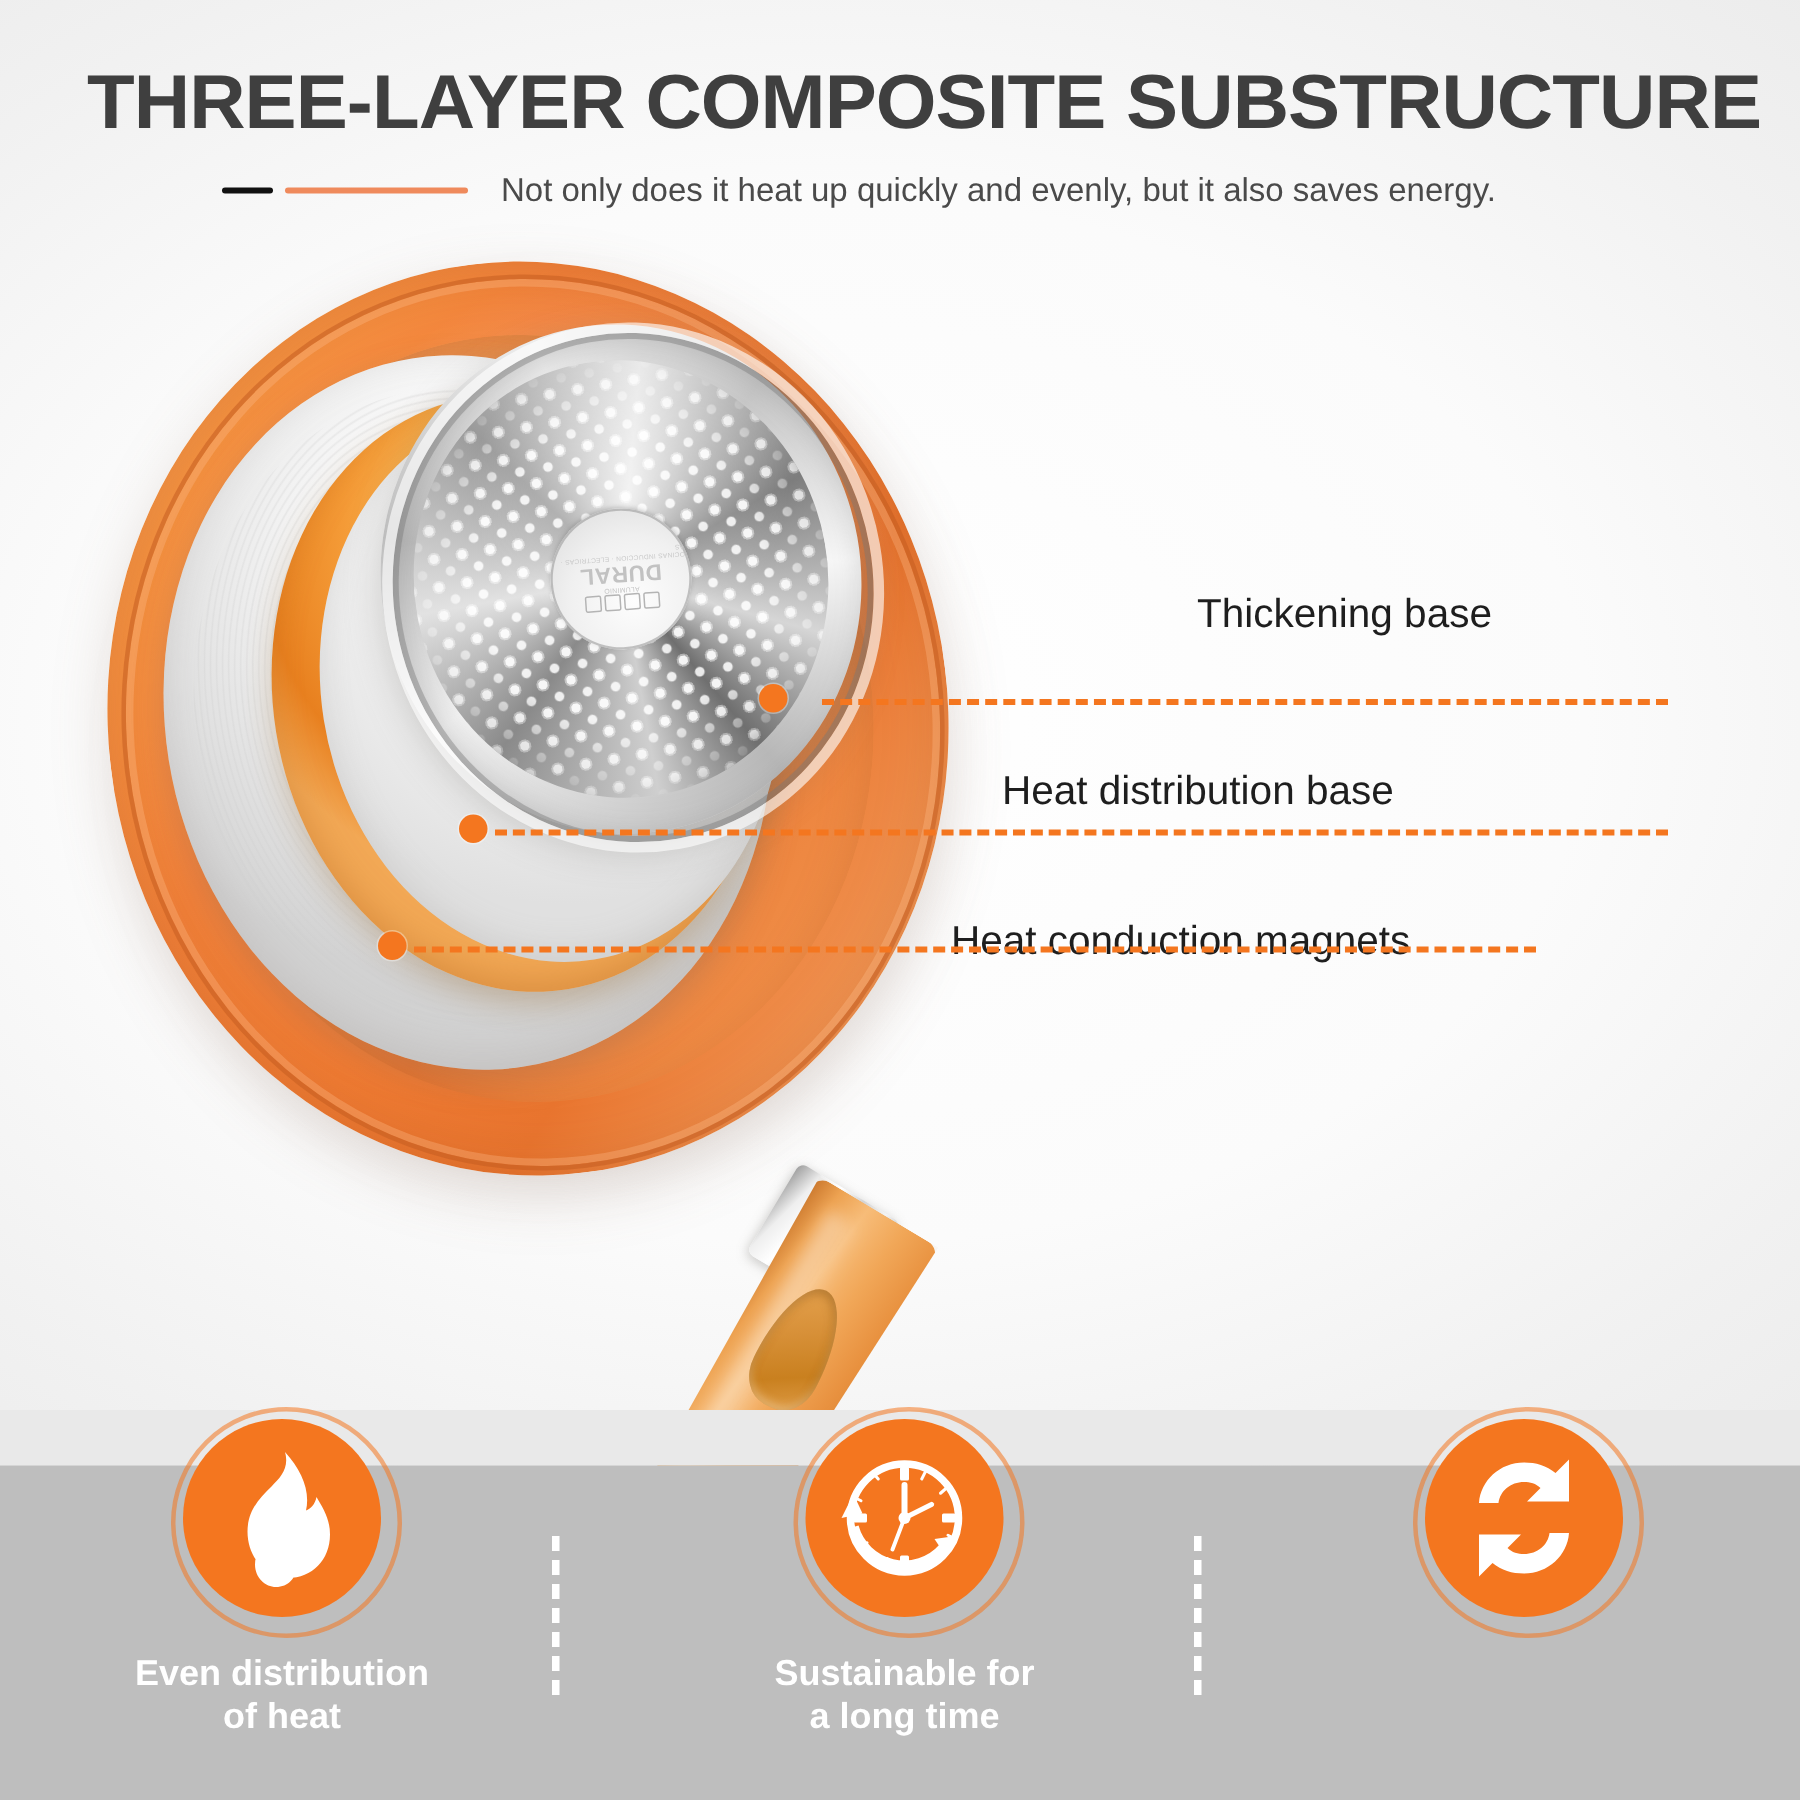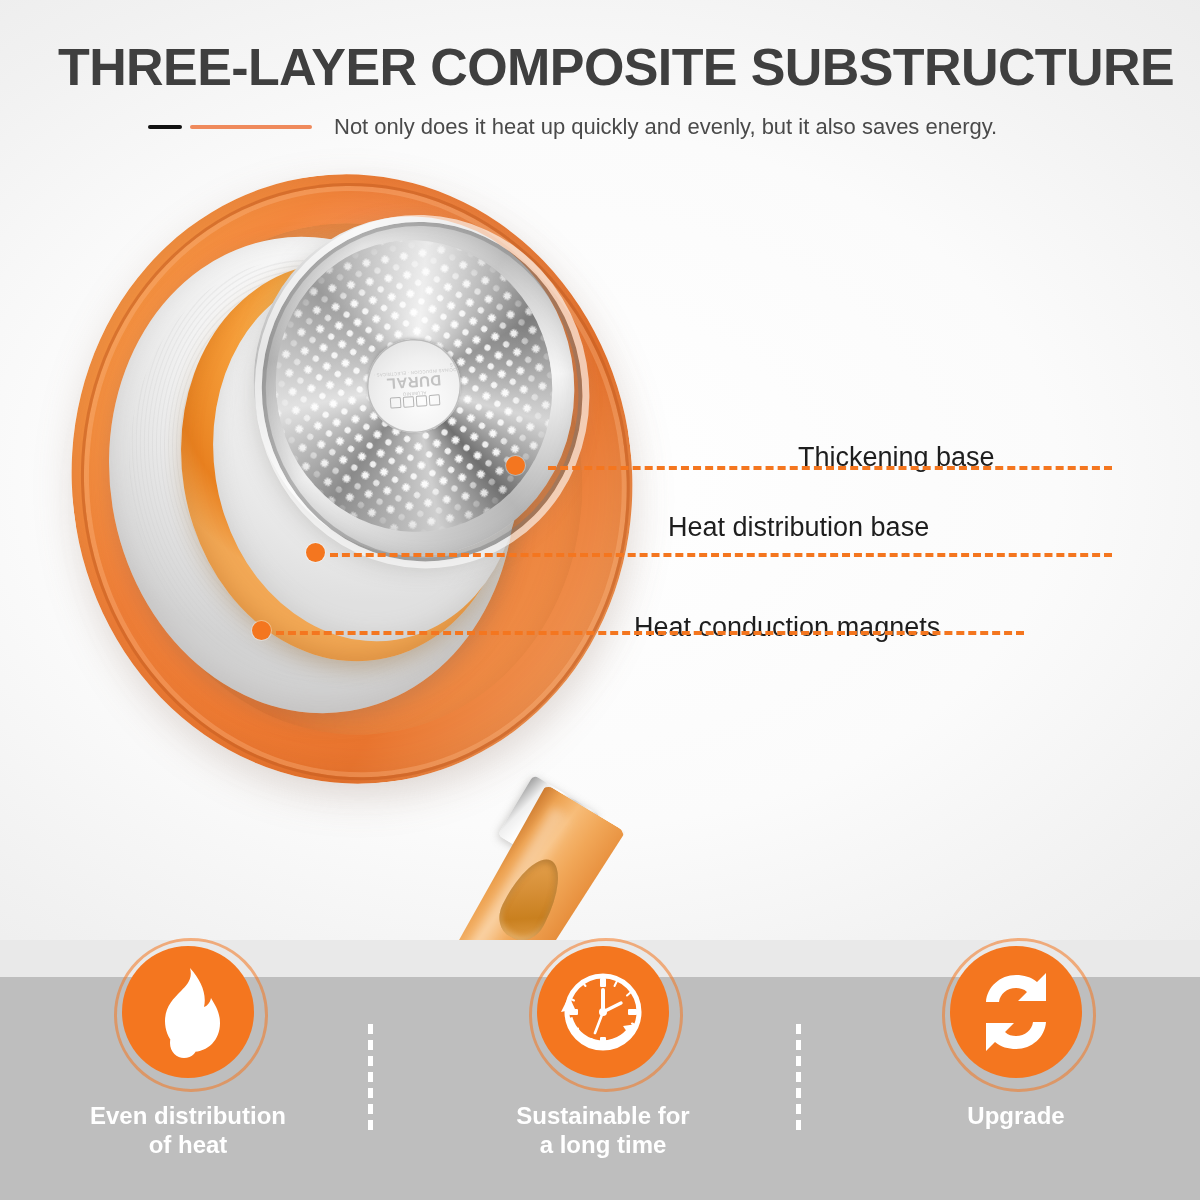--- a/index.html
+++ b/index.html
@@ -247,21 +247,21 @@
         <div class="handle-gloss"></div>
         <div class="thumb-rest"></div>
         <div class="hang-ring"></div>
         <div class="hang-dot"></div>
       </div>
     </div>
   </div>
 
   <div>
 
-    <div class="callout-label" style="left:798px;top:442px;">Thickening base</div>
+    <div class="callout-label" style="left:798px;top:394px;">Thickening base</div>
     <div class="dash-line" style="left:548px;top:466px;width:564px;"></div>
     <div class="dot" style="left:506px;top:456px;"></div>
 
     <div class="callout-label" style="left:668px;top:512px;">Heat distribution base</div>
     <div class="dash-line" style="left:330px;top:553px;width:782px;"></div>
     <div class="dot" style="left:306px;top:543px;"></div>
 
     <div class="callout-label" style="left:634px;top:588px;margin-top:24px;">Heat conduction magnets</div>
     <div class="dash-line" style="left:276px;top:631px;width:748px;"></div>
     <div class="dot" style="left:252px;top:621px;"></div>
@@ -334,17 +334,16 @@
     <div class="f-icon">
       <div class="f-ring"></div>
       <div class="f-disc">
         <svg width="94" height="94" viewBox="0 0 94 94" aria-hidden="true">
           <path fill="#ffffff" d="M47 10c-16 0-29 12-30 27h13c1-8 8-14 17-14 4 0 8 1 11 4l-9 9h28V8l-9 9C62 12 55 10 47 10z"></path>
           <path fill="#ffffff" d="M47 84c16 0 29-12 30-27H64c-1 8-8 14-17 14-4 0-8-1-11-4l9-9H17v28l9-9c6 5 13 7 21 7z"></path>
         </svg>
       </div>
     </div>
     <div class="f-label">
-      <div>Upgrade</div>
     </div>
   </div>
 
 </div>
 
 </body></html>

